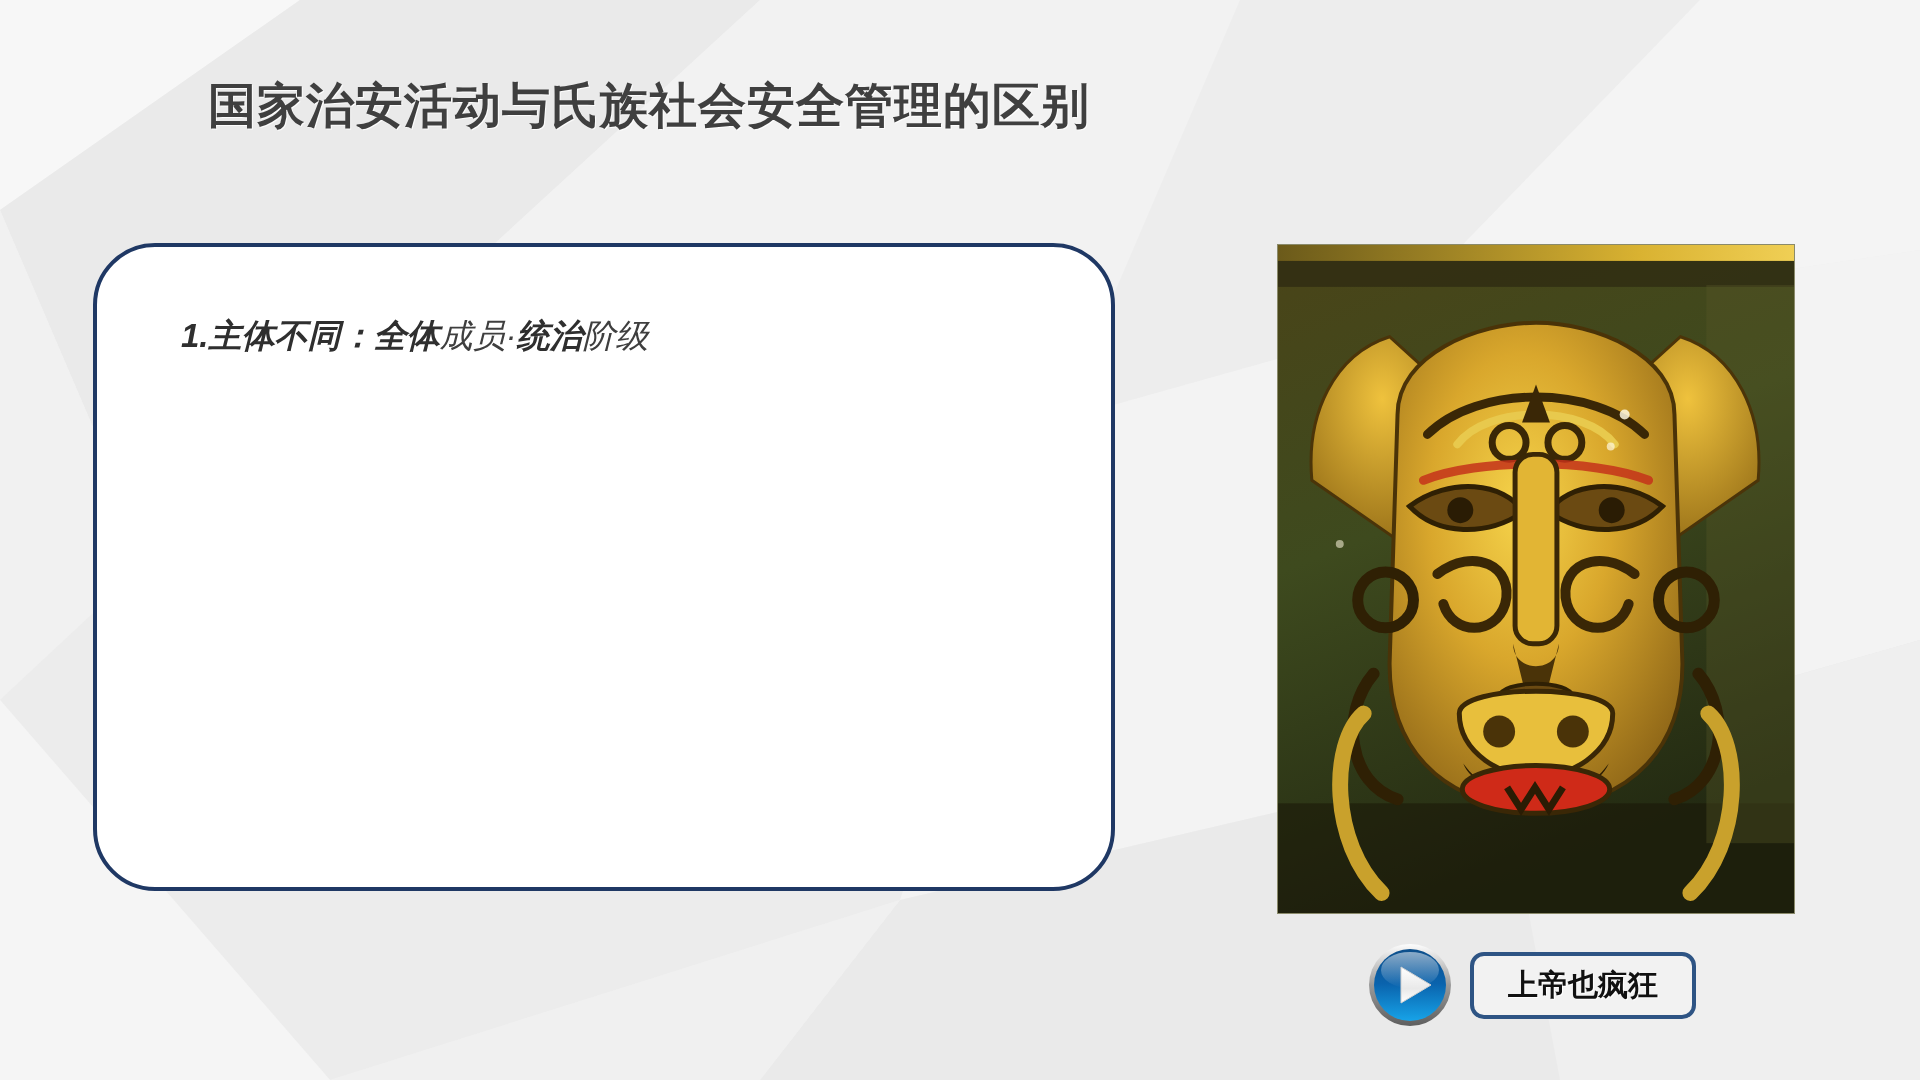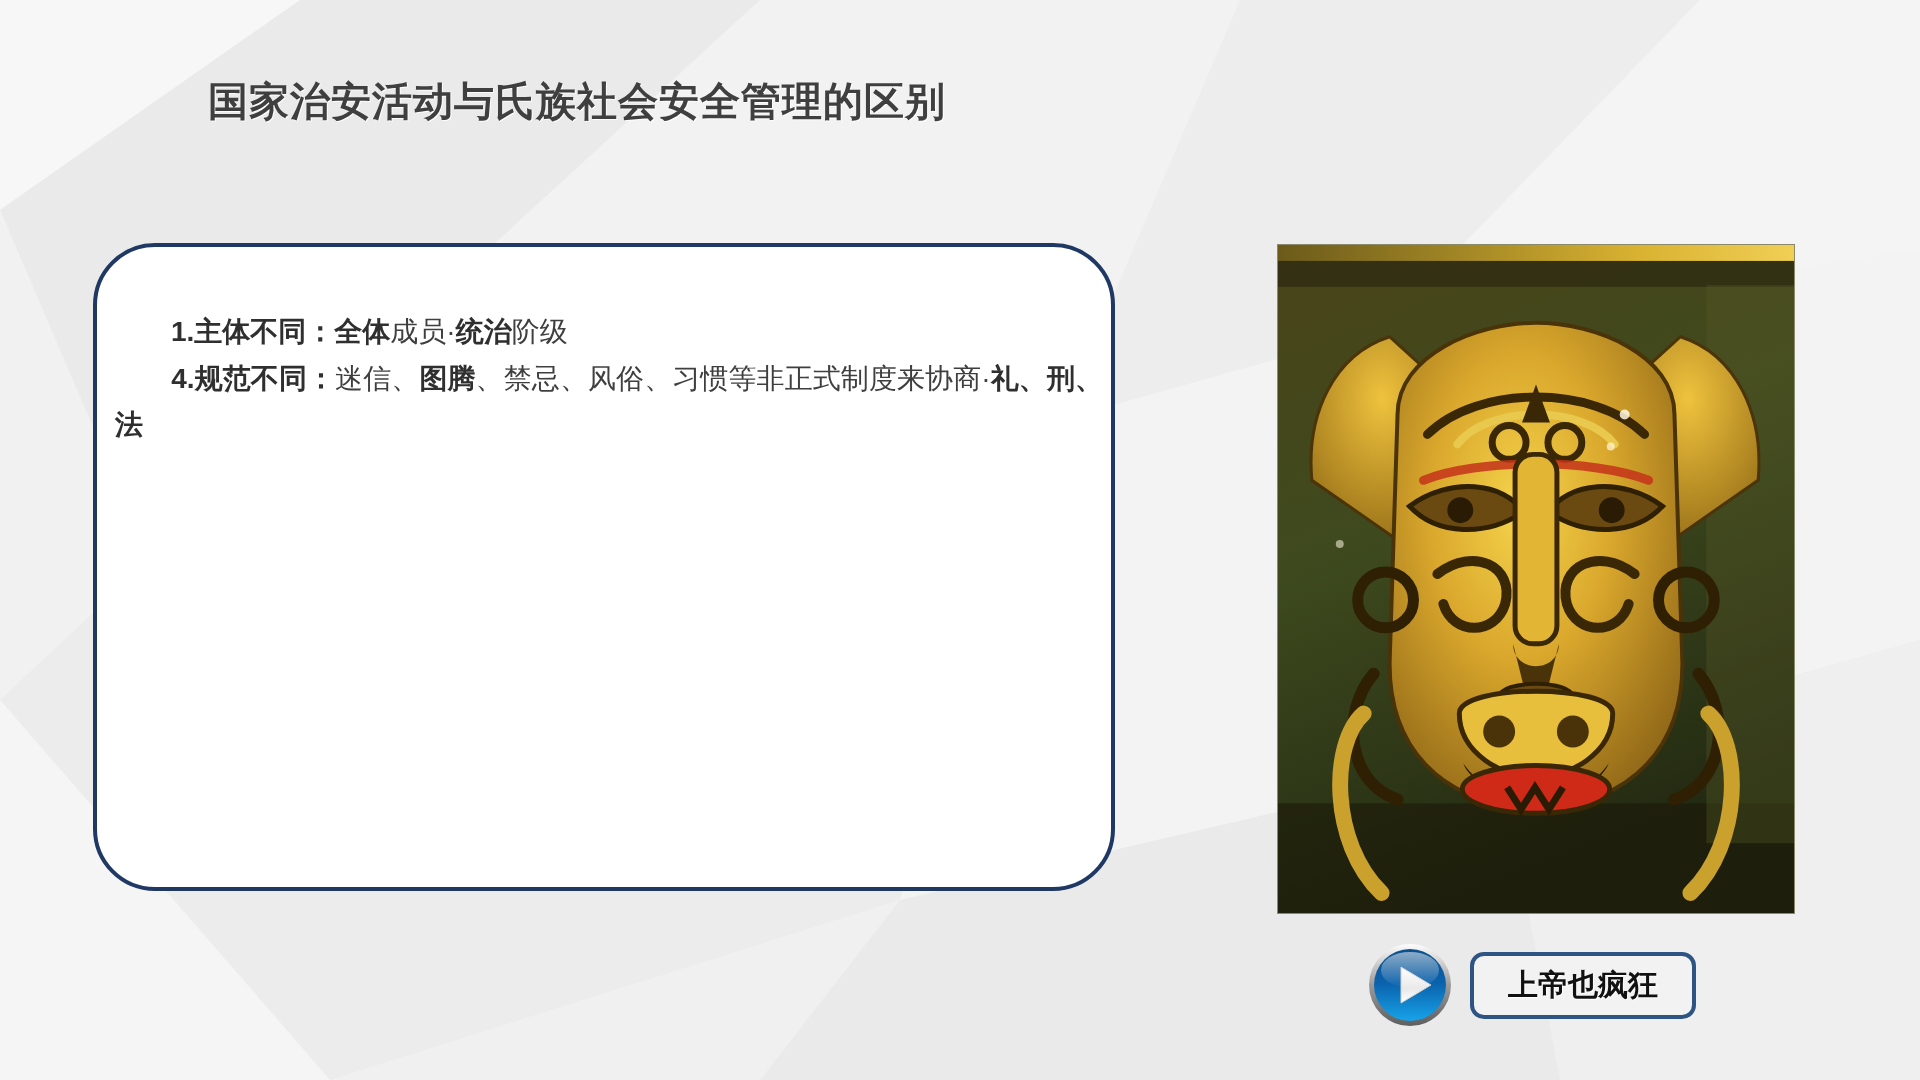--- a/index.html
+++ b/index.html
@@ -9,35 +9,35 @@
     background:#efefef;
     position:relative;
   }
 
   
   #bg-poly{position:absolute;inset:0;width:1920px;height:1080px;z-index:0;}
 
   
   #slide-title{
     position:absolute;left:208px;top:74px;z-index:5;
-    font-size:40px;font-weight:bold;color:#3f3f3f;
+    font-size:48px;font-weight:bold;color:#3f3f3f;
     letter-spacing:1px;white-space:nowrap;
     text-shadow:1px 1px 0 rgba(255,255,255,.85);
   }
 
   
   #content-card{
     position:absolute;left:93px;top:243px;width:1022px;height:648px;
     background:#ffffff;border:4px solid #1f3864;border-radius:62px;
     box-sizing:border-box;z-index:4;
   }
   #body-text{
     position:absolute;left:18px;top:62px;right:8px;
-    font-size:28px;line-height:1.62;color:#3f3f3f;
-    text-align:justify;text-justify:inter-ideograph;
+    font-size:33px;line-height:1.62;color:#3f3f3f;
+    text-align:justify;text-justify:inter-ideograph;font-style:italic;
   }
   #body-text p{margin:0 0 2px 0;text-indent:0;}
   #body-text .b{font-weight:bold;color:#2f2f2f;}
 
   
   #artifact-photo{
     position:absolute;left:1277px;top:244px;width:518px;height:670px;
     z-index:4;border:1px solid #8a8a6a;box-sizing:border-box;
     background:#3d3a1a;overflow:hidden;
   }
@@ -73,21 +73,20 @@
   <polygon points="0,700 330,1080 0,1080" fill="#f5f5f5"></polygon>
   <polygon points="330,1080 900,900 760,1080" fill="#f0f0f0"></polygon>
   <polygon points="1500,760 1920,640 1920,1080 1560,1080" fill="#efefef"></polygon>
 </svg>
 
 <div id="slide-title">国家治安活动与氏族社会安全管理的区别</div>
 
 <div id="content-card">
   <div id="body-text">
       <p><span class="b">　　1.主体不同：</span><span class="b">全体</span><span>成员·</span><span class="b">统治</span><span>阶级</span></p>
-      <p><span class="b">　　4.规范不同：</span><span>迷信、</span><span class="b">图腾</span><span>、禁忌、风俗、习惯等非正式制度来协商·</span><span class="b">礼、刑、法</span></p>
     </div>
 </div>
 
 <div id="artifact-photo">
   <svg viewBox="0 0 518 670" preserveAspectRatio="none">
     <defs>
       <linearGradient id="caseBg" x1="0" y1="0" x2="0.3" y2="1">
         <stop offset="0%" stop-color="#4a4418"></stop>
         <stop offset="45%" stop-color="#3e4a1e"></stop>
         <stop offset="100%" stop-color="#232a12"></stop>

